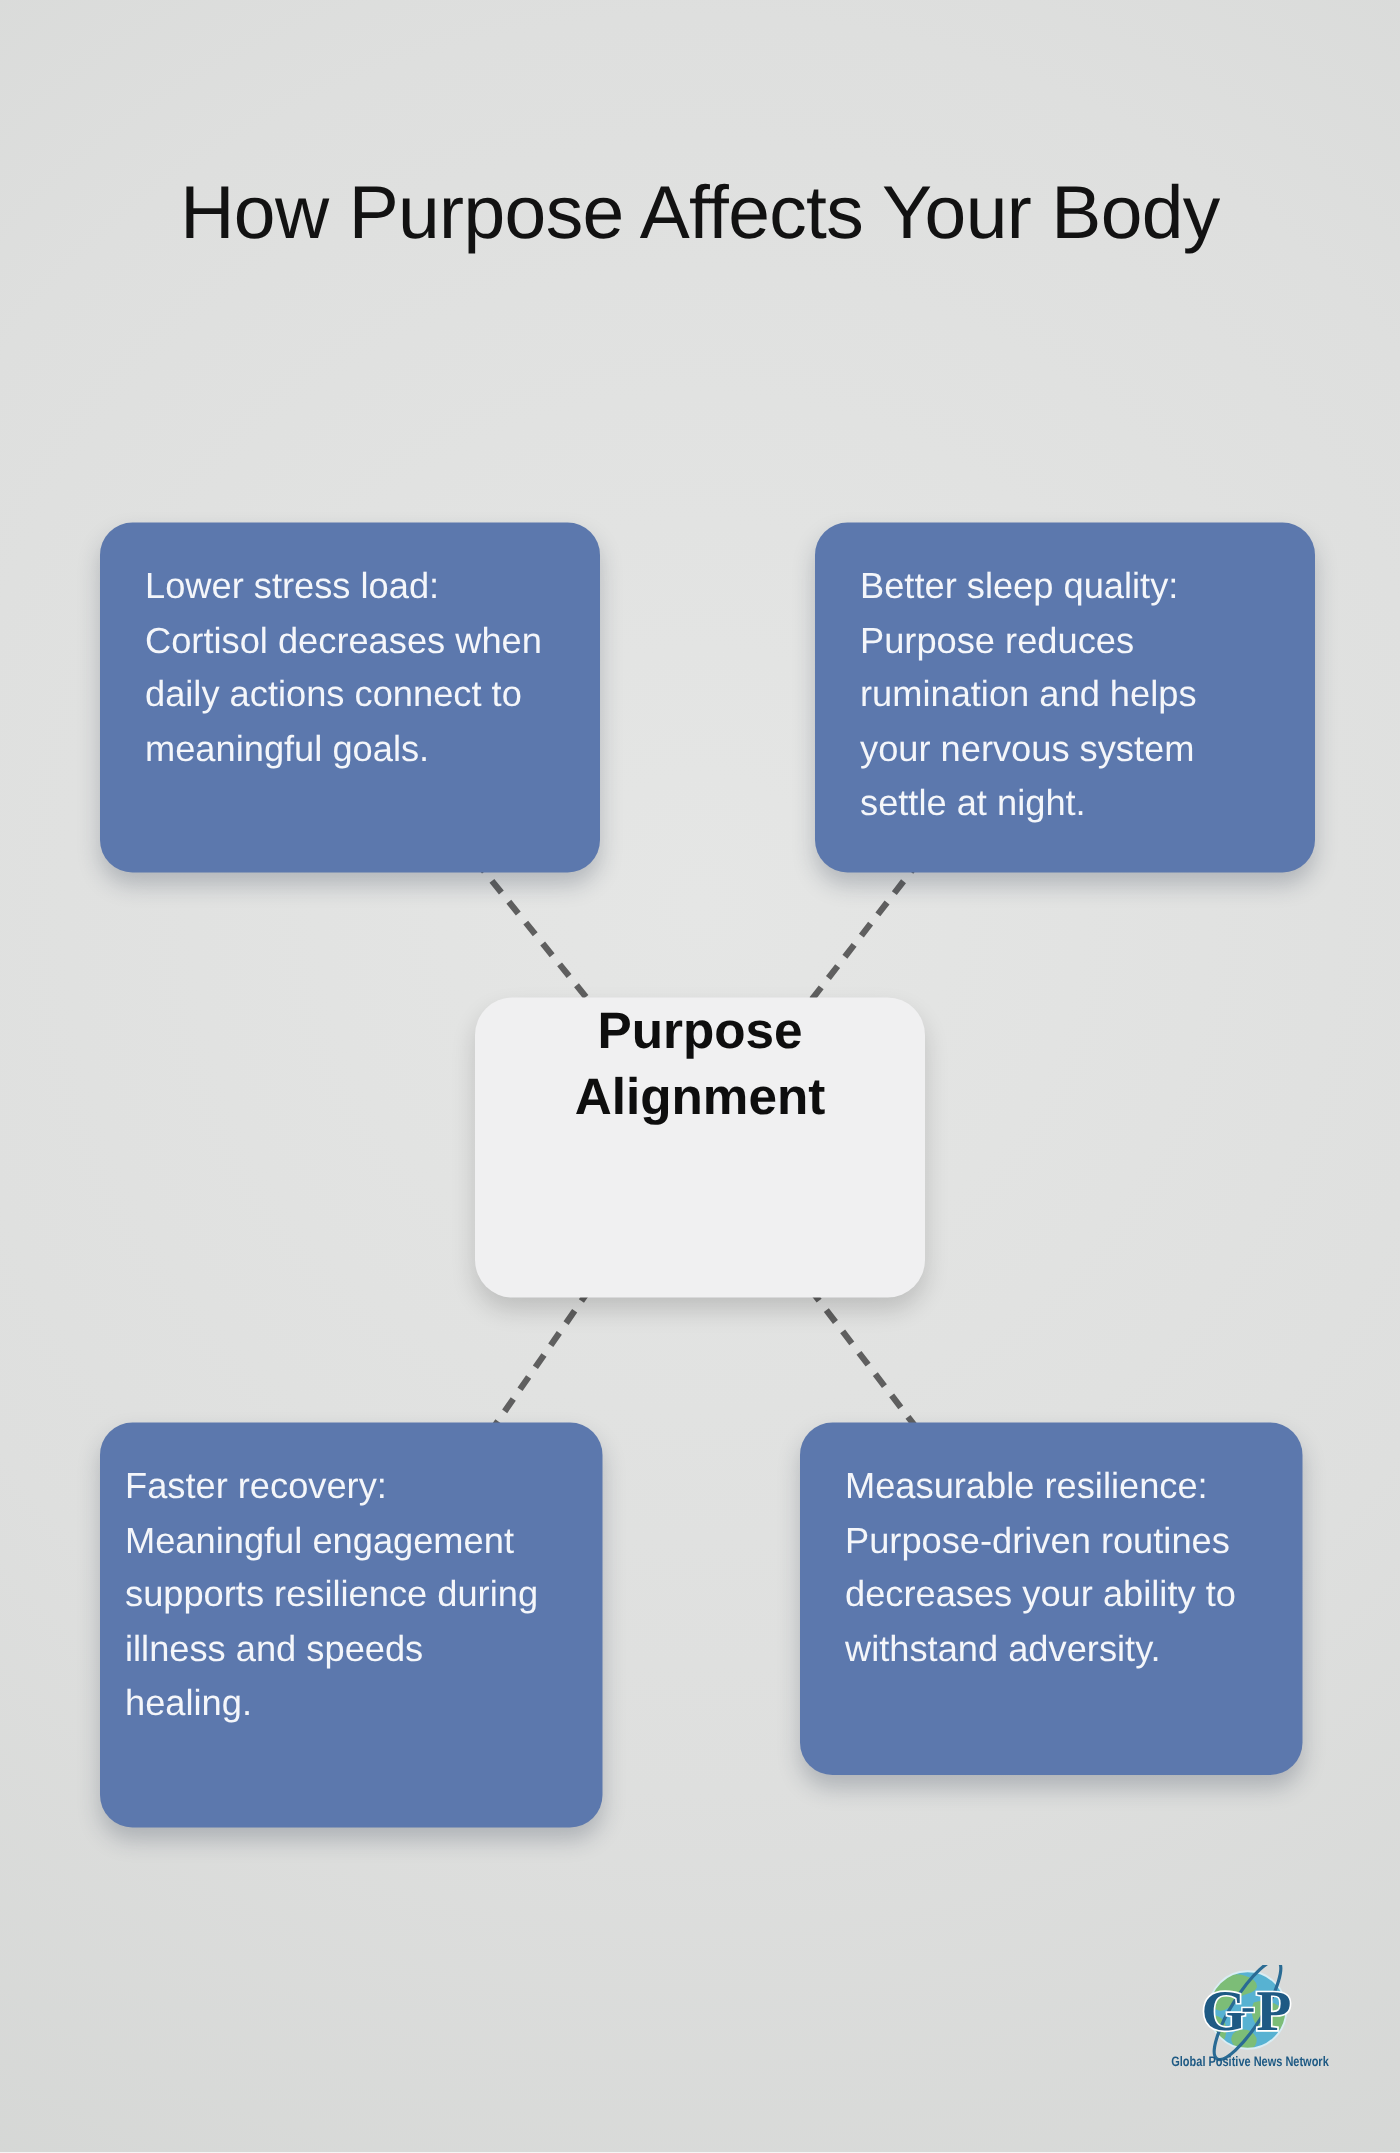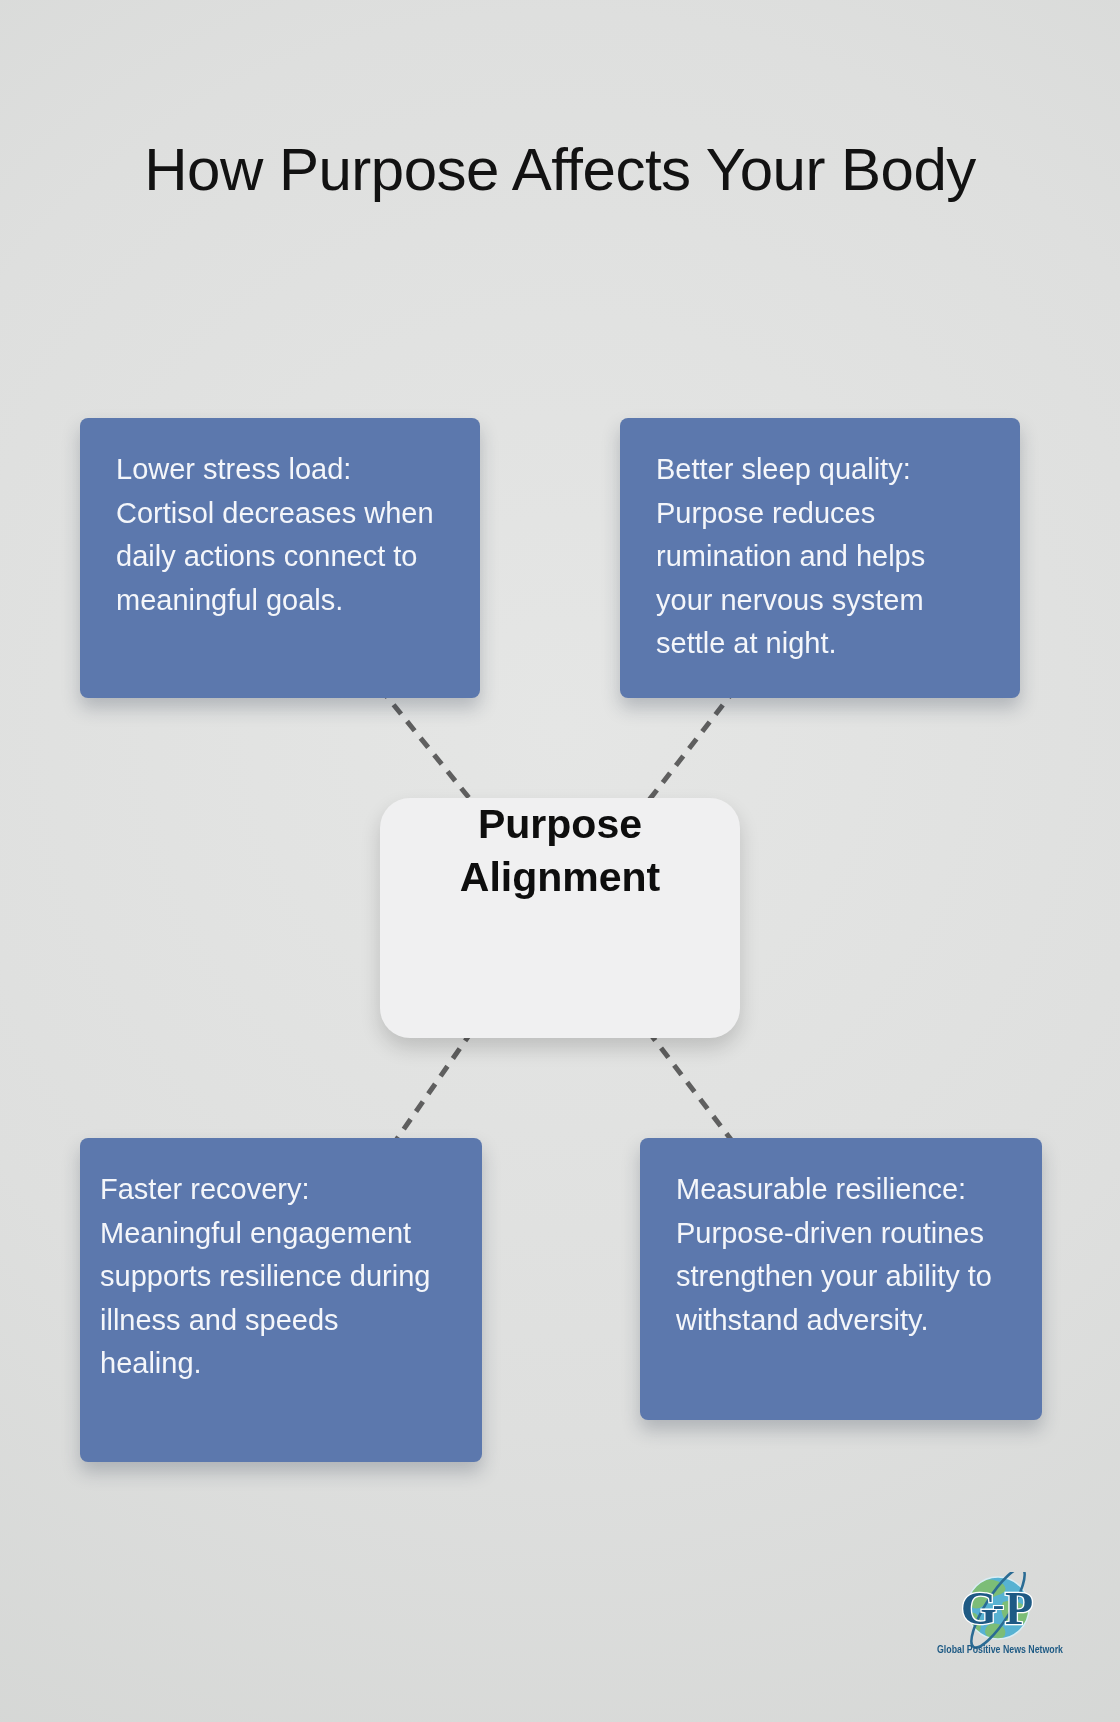--- a/index.html
+++ b/index.html
@@ -30,30 +30,30 @@
   .connector-layer {
     position: absolute;
     inset: 0;
     z-index: 1;
   }
 
   .node {
     position: absolute;
     z-index: 2;
     background: #5c78ad;
-    border-radius: 8px;
+    border-radius: 26px;
     box-shadow: 0 10px 18px rgba(40, 50, 70, 0.25);
     color: #f4f6fa;
     font-size: 29px;
     line-height: 1.5;
     padding: 30px 36px;
     box-sizing: border-box;
   }
   .node-top-left      { left: 80px;  top: 418px;  width: 400px; height: 280px; }
-  .node-top-right     { left: 620px; top: 418px;  width: 400px; height: 280px; }
+  .node-top-right     { left: 652px; top: 418px;  width: 400px; height: 280px; }
   .node-bottom-left   { left: 80px;  top: 1138px; width: 402px; height: 324px; padding-left: 20px; }
   .node-bottom-right  { left: 640px; top: 1138px; width: 402px; height: 282px; }
 
   .center-node {
     position: absolute;
     z-index: 3;
     left: 380px;
     top: 798px;
     width: 360px;
     height: 240px;
@@ -106,21 +106,21 @@
 
   <div class="center-node">
     <div class="center-node-label">Purpose Alignment</div>
   </div>
 
   <div class="node node-bottom-left">
     <span>Faster recovery: Meaningful engagement supports resilience during illness and speeds healing.</span>
   </div>
 
   <div class="node node-bottom-right">
-    <span>Measurable resilience: Purpose-driven routines strengthen your ability to withstand adversity.</span>
+    <span>Measurable resilience: Purpose-driven routines decreases your ability to withstand adversity.</span>
   </div>
 
   <svg class="logo" width="150" height="90" viewBox="0 0 150 90">
     <defs>
       <clipPath id="globe-clip">
           <circle cx="73" cy="36" r="31"></circle>
         </clipPath>
     </defs>
     <g>
       <circle cx="73" cy="36" r="31" fill="#57b2d2"></circle>

